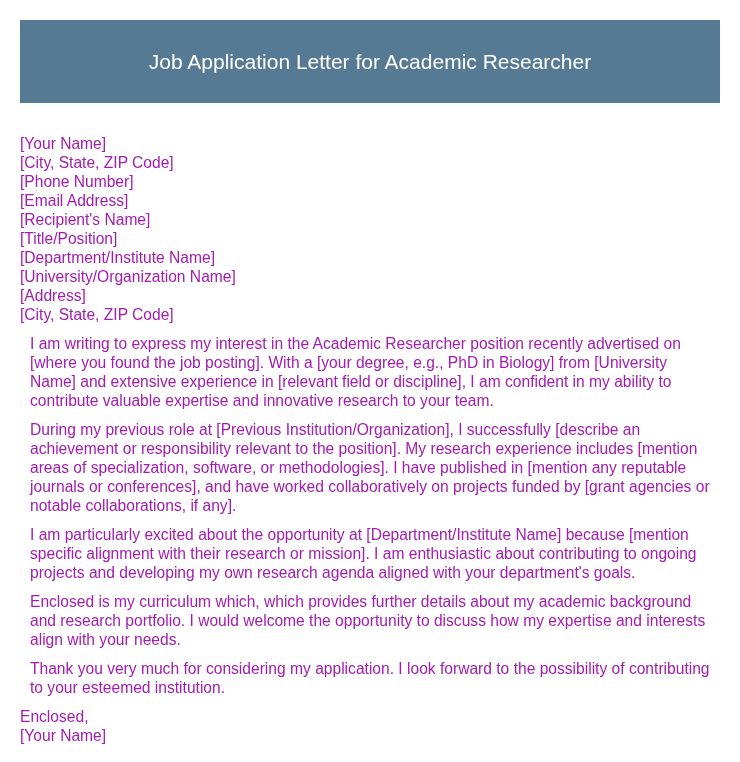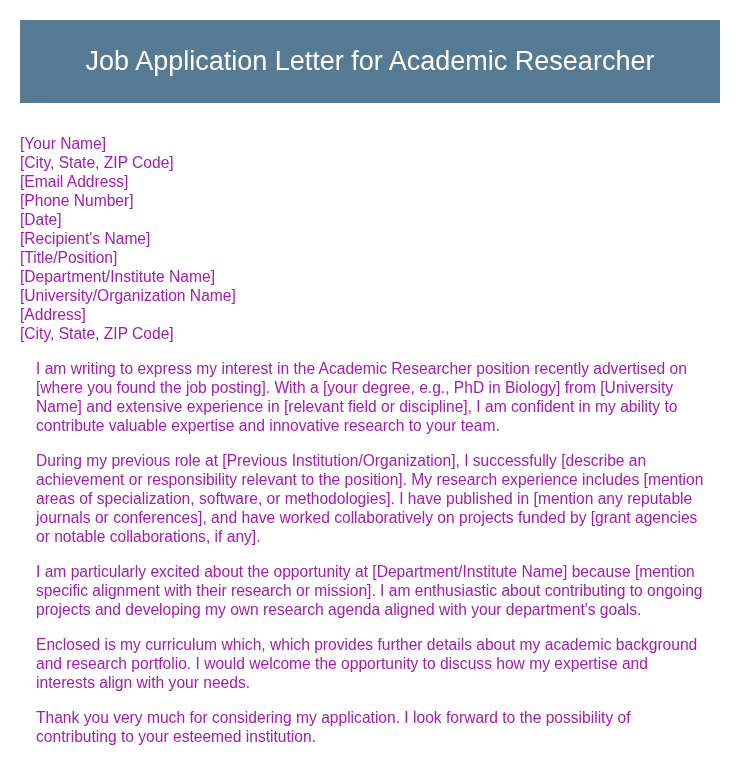--- a/index.html
+++ b/index.html
@@ -24,61 +24,60 @@
       top: 20px;
       width: 700px;
       height: 83px;
       background: #577a94;
       display: flex;
       align-items: center;
       justify-content: center;
     }
     .header-title {
       color: #ffffff;
-      font-size: 27px;
+      font-size: 21px;
       font-weight: normal;
       letter-spacing: 0px;
       margin: 0;
     }
     .letter {
       position: absolute;
       left: 20px;
       top: 134px;
       width: 702px;
       color: #a21caf;
       font-size: 15.6px;
       line-height: 19px;
     }
     .line {
       display: block;
       margin: 0;
       padding: 0;
     }
     .para {
       display: block;
-      margin: 16px;
+      margin: 10px;
       padding: 0;
     }
   </style>
 </head>
 <body>
 
 <div class="page">
   <div class="header">
     <h1 class="header-title">Job Application Letter for Academic Researcher</h1>
   </div>
 
   <div class="letter">
     <div>
       <span class="line">[Your Name]</span>
       <span class="line">[City, State, ZIP Code]</span>
+      <span class="line">[Phone Number]</span>
       <span class="line">[Email Address]</span>
-      <span class="line">[Phone Number]</span>
     </div>
-    <span class="line">[Date]</span>
     <div>
       <span class="line">[Recipient's Name]</span>
       <span class="line">[Title/Position]</span>
       <span class="line">[Department/Institute Name]</span>
       <span class="line">[University/Organization Name]</span>
       <span class="line">[Address]</span>
       <span class="line">[City, State, ZIP Code]</span>
     </div>
     <p class="para">I am writing to express my interest in the Academic Researcher position recently advertised on [where you found the job posting]. With a [your degree, e.g., PhD in Biology] from [University Name] and extensive experience in [relevant field or discipline], I am confident in my ability to contribute valuable expertise and innovative research to your team.</p>
     <p class="para">During my previous role at [Previous Institution/Organization], I successfully [describe an achievement or responsibility relevant to the position]. My research experience includes [mention areas of specialization, software, or methodologies]. I have published in [mention any reputable journals or conferences], and have worked collaboratively on projects funded by [grant agencies or notable collaborations, if any].</p>

